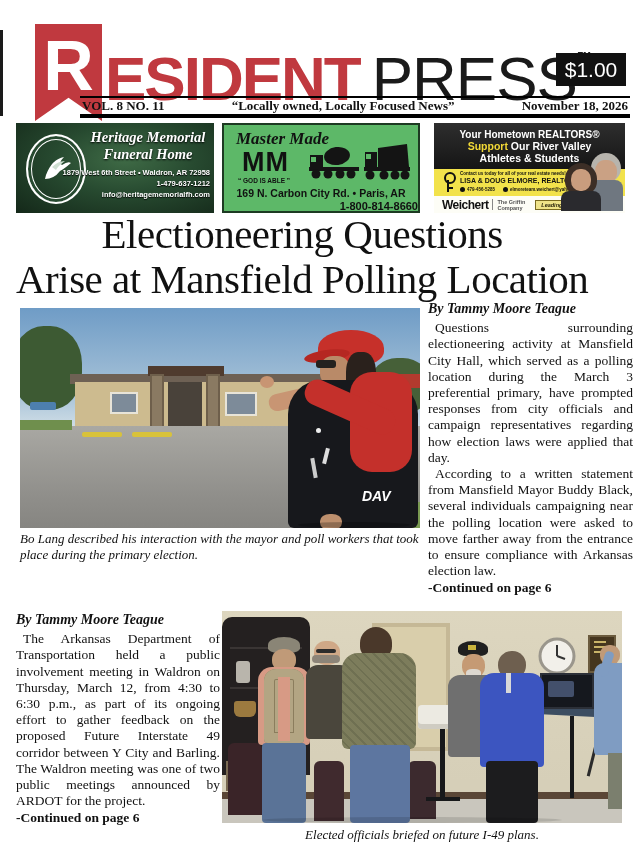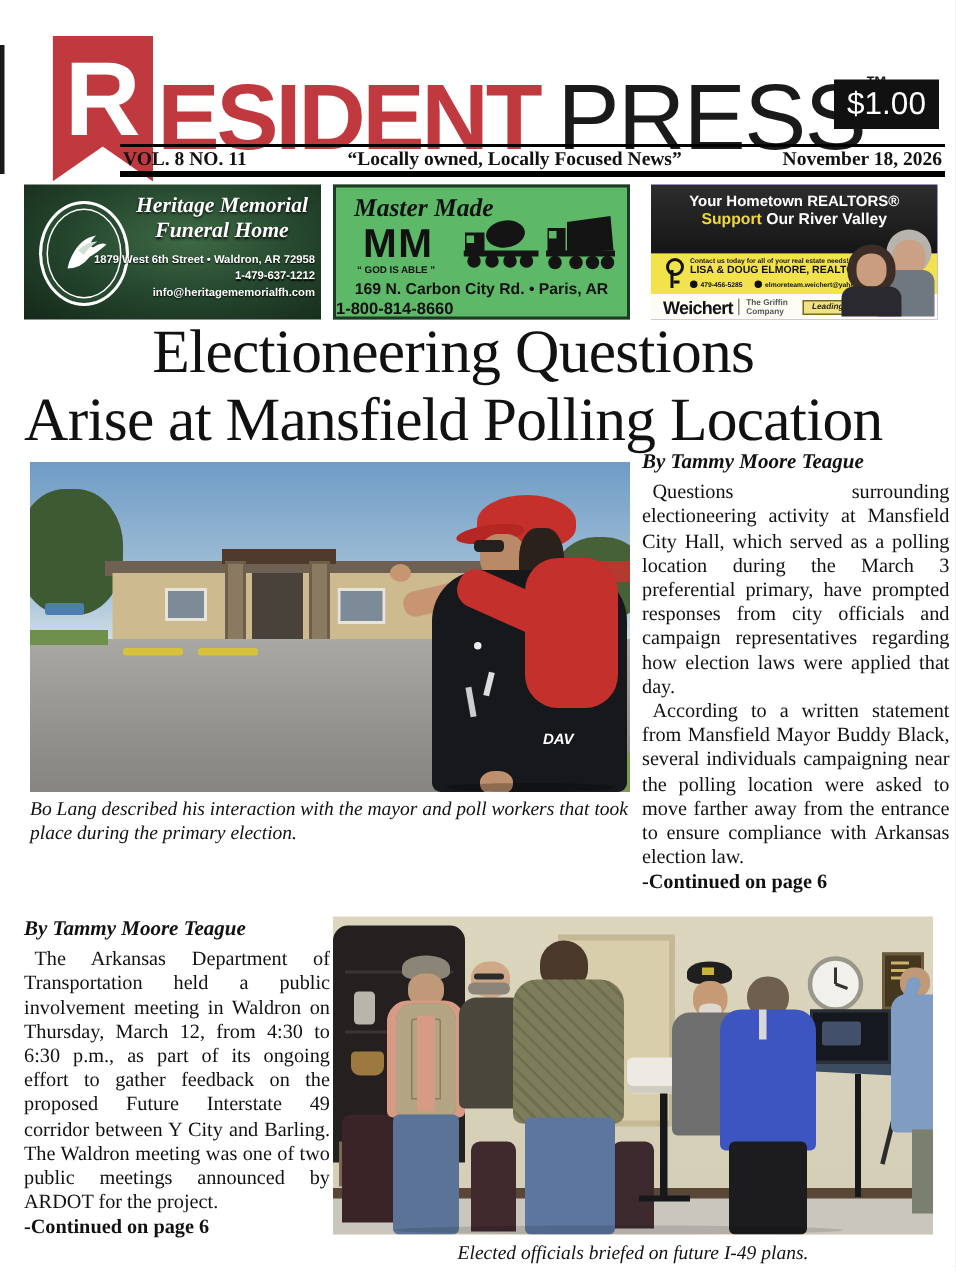--- a/index.html
+++ b/index.html
@@ -34,21 +34,21 @@
               font-style:italic;font-weight:700;font-size:14.5px;line-height:17px;text-shadow:0 1px 2px #000;}
   .ad1 .small{position:absolute;left:40px;top:44px;width:154px;text-align:right;
               font-family:"Liberation Sans",sans-serif;font-weight:700;font-size:7.5px;line-height:11px;text-shadow:0 1px 1px #000;}
   .ad2{left:222px;width:198px;background:#5db868;border:2px solid #1d3a22;box-sizing:border-box;color:#111;}
   .ad2 .script{position:absolute;left:12px;top:4px;font-style:italic;font-weight:700;font-size:17px;}
   .ad2 .mm{position:absolute;left:18px;top:24px;font-family:"Liberation Sans",sans-serif;font-weight:900;
            font-size:27px;letter-spacing:1px;line-height:27px;}
   .ad2 .motto{position:absolute;left:14px;top:52px;font-family:"Liberation Sans",sans-serif;font-weight:700;font-size:6.5px;}
   .ad2 .addr{position:absolute;left:0;top:62px;width:100%;text-align:center;
              font-family:"Liberation Sans",sans-serif;font-weight:700;font-size:10.5px;}
-  .ad2 .phone{position:absolute;left:0;top:75px;width:100%;text-align:left;
+  .ad2 .phone{position:absolute;left:0;top:75px;width:100%;text-align:right;
               font-family:"Liberation Sans",sans-serif;font-weight:700;font-size:11px;}
   .ad3{left:434px;width:191px;background:#8b5cf6;font-family:"Liberation Sans",sans-serif;}
   .ad3 .top{position:absolute;left:0;top:0;width:100%;height:46px;
             background:linear-gradient(180deg,#2e2e2e,#151515);color:#fff;text-align:center;font-weight:700;}
   .ad3 .t1{font-size:10px;margin-top:6px;}
   .ad3 .t2{font-size:10.5px;}
   .ad3 .t2 .hl{color:#f2d937;}
   .ad3 .band{position:absolute;left:0;top:46px;width:100%;height:27px;background:#f2e24b;color:#111;}
   .ad3 .c0{position:absolute;left:26px;top:2px;font-size:4.5px;font-weight:700;}
   .ad3 .c1{position:absolute;left:26px;top:8px;font-size:7px;font-weight:800;}
@@ -148,20 +148,21 @@
       </g>
     </svg>
     <div class="addr">169 N. Carbon City Rd. • Paris, AR</div>
     <div class="phone">1-800-814-8660</div>
   </div>
 
   <div class="ad ad3">
     <div class="top">
       <div class="t1">Your Hometown REALTORS®</div>
       <div class="t2"><span class="hl">Support</span><span> Our River Valley</span></div>
+      <div class="t2">Athletes &amp; Students</div>
     </div>
     <div class="band">
       <div class="key">
         <div class="bow"></div>
           <div class="stem"></div>
           <div class="tooth"></div>
       </div>
       <div class="c0">Contact us today for all of your real estate needs!</div>
       <div class="c1">LISA &amp; DOUG ELMORE, REALTOR®</div>
       <div class="c2">
@@ -224,21 +225,21 @@
       <div style="left:284px;top:42px;width:46px;height:12px;background:#b52722;border-radius:50%;transform:rotate(-8deg);"></div>
       <div style="left:300px;top:48px;width:30px;height:30px;background:#b98a68;border-radius:42%;"></div>
       <div style="left:296px;top:52px;width:20px;height:8px;background:#23211f;border-radius:3px;"></div>
       <div style="left:326px;top:44px;width:30px;height:50px;background:#2a211c;border-radius:40%;"></div>
       <div style="left:268px;top:72px;width:130px;height:148px;background:#17181c;border-radius:34px 34px 6px 6px;"></div>
       <div style="left:330px;top:64px;width:62px;height:100px;background:#c4302b;border-radius:22px;"></div>
       <div style="left:282px;top:86px;width:96px;height:26px;background:#c4302b;border-radius:12px;transform:rotate(24deg);"></div>
       <div style="left:296px;top:120px;width:5px;height:5px;background:#eee;border-radius:50%;"></div>
       <div style="left:304px;top:140px;width:4px;height:16px;background:#ddd;transform:rotate(14deg);"></div>
       <div style="left:292px;top:150px;width:4px;height:20px;background:#ccc;transform:rotate(-10deg);"></div>
-      <div style="left:342px;top:180px;width:26px;height:16px;font-family:'Liberation Sans',sans-serif;font-weight:700;font-style:italic;font-size:10px;color:#fff;">DAV</div>
+      <div style="left:342px;top:180px;width:26px;height:16px;font-family:'Liberation Sans',sans-serif;font-weight:700;font-style:italic;font-size:14px;color:#fff;">DAV</div>
       <div style="left:300px;top:206px;width:22px;height:16px;background:#bd8f6d;border-radius:45%;"></div>
       <div style="left:278px;top:214px;width:112px;height:6px;background:rgba(0,0,0,0.25);border-radius:50%;"></div>
     </div>
   </div>
 
   <div class="caption" style="left:20px;top:531px;width:404px;">Bo Lang described his interaction with the mayor and poll workers that took place during the primary election.</div>
 
   <div class="col" style="left:428px;top:301px;">
     <div class="byline">By Tammy Moore Teague</div>
     <p>Questions surrounding electioneering activity at Mansfield City Hall, which served as a polling location during the March 3 preferential primary, have prompted responses from city officials and campaign representatives regarding how election laws were applied that day.</p>

